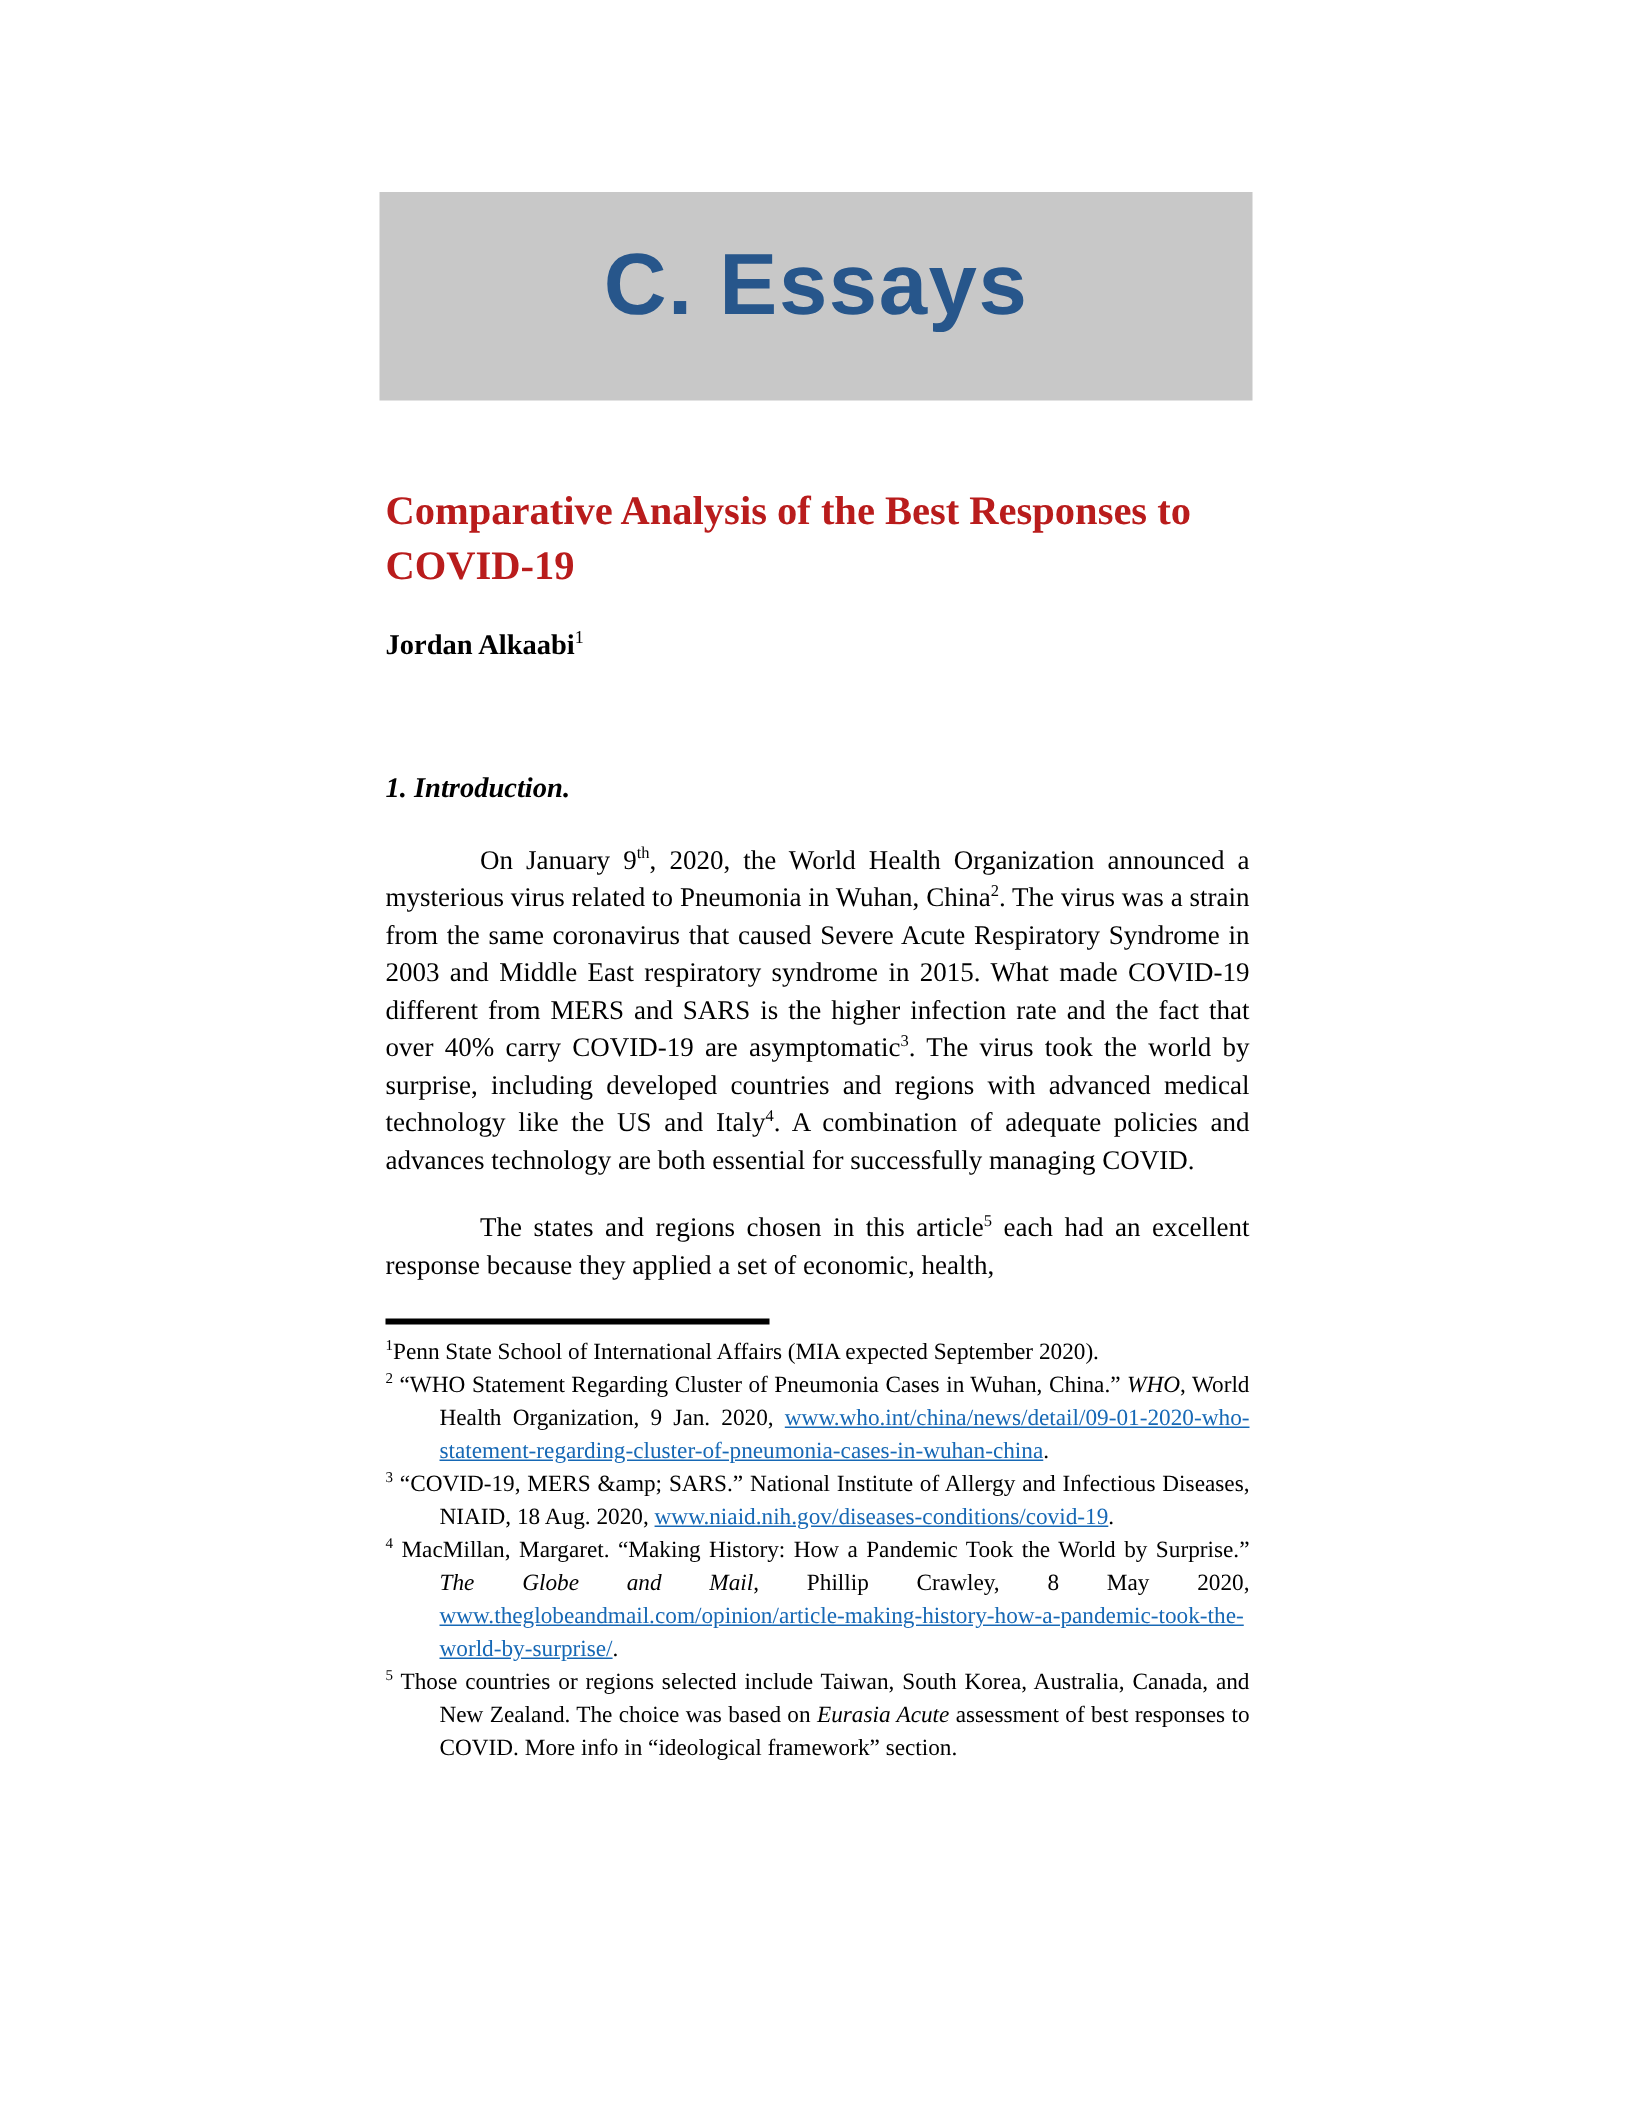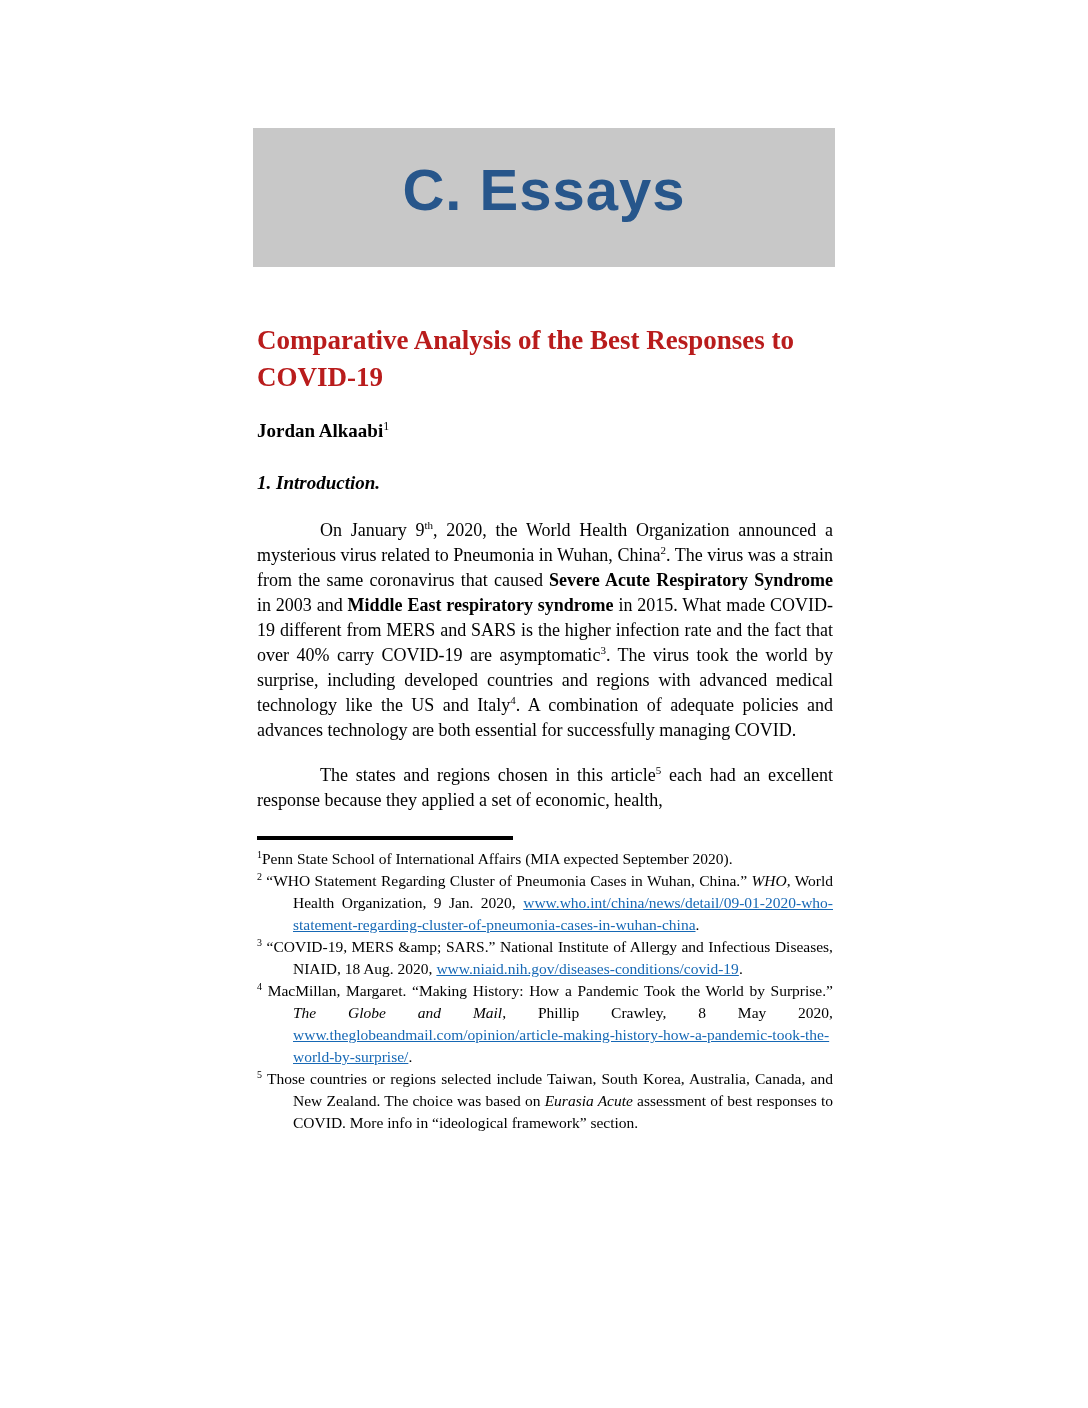--- a/index.html
+++ b/index.html
@@ -50,40 +50,40 @@
     line-height: 26px;
     font-weight: bold;
   }
   .author-line sup {
     font-weight: normal;
     font-size: 12px;
     vertical-align: super;
     line-height: 0;
   }
   .section-heading {
-    margin-top: 26px;
+    margin-top: 69px;
     font-size: 19px;
     line-height: 26px;
     font-weight: bold;
     font-style: italic;
   }
   .body-para {
     font-size: 18px;
     line-height: 25px;
     text-align: justify;
     text-indent: 63px;
   }
   .body-para.first { margin-top: 22px; }
   .body-para.second { margin-top: 20px; }
   .body-para sup {
     font-size: 11px;
     vertical-align: super;
     line-height: 0;
   }
-  .bold-term { font-weight: bold; }
+  .bold-term { font-weight: normal; }
   .footnote-sep {
     margin-top: 23px;
     width: 256px;
     height: 4px;
     background: #000000;
   }
   .footnotes {
     margin-top: 8px;
     font-size: 15.5px;
     line-height: 22px;

